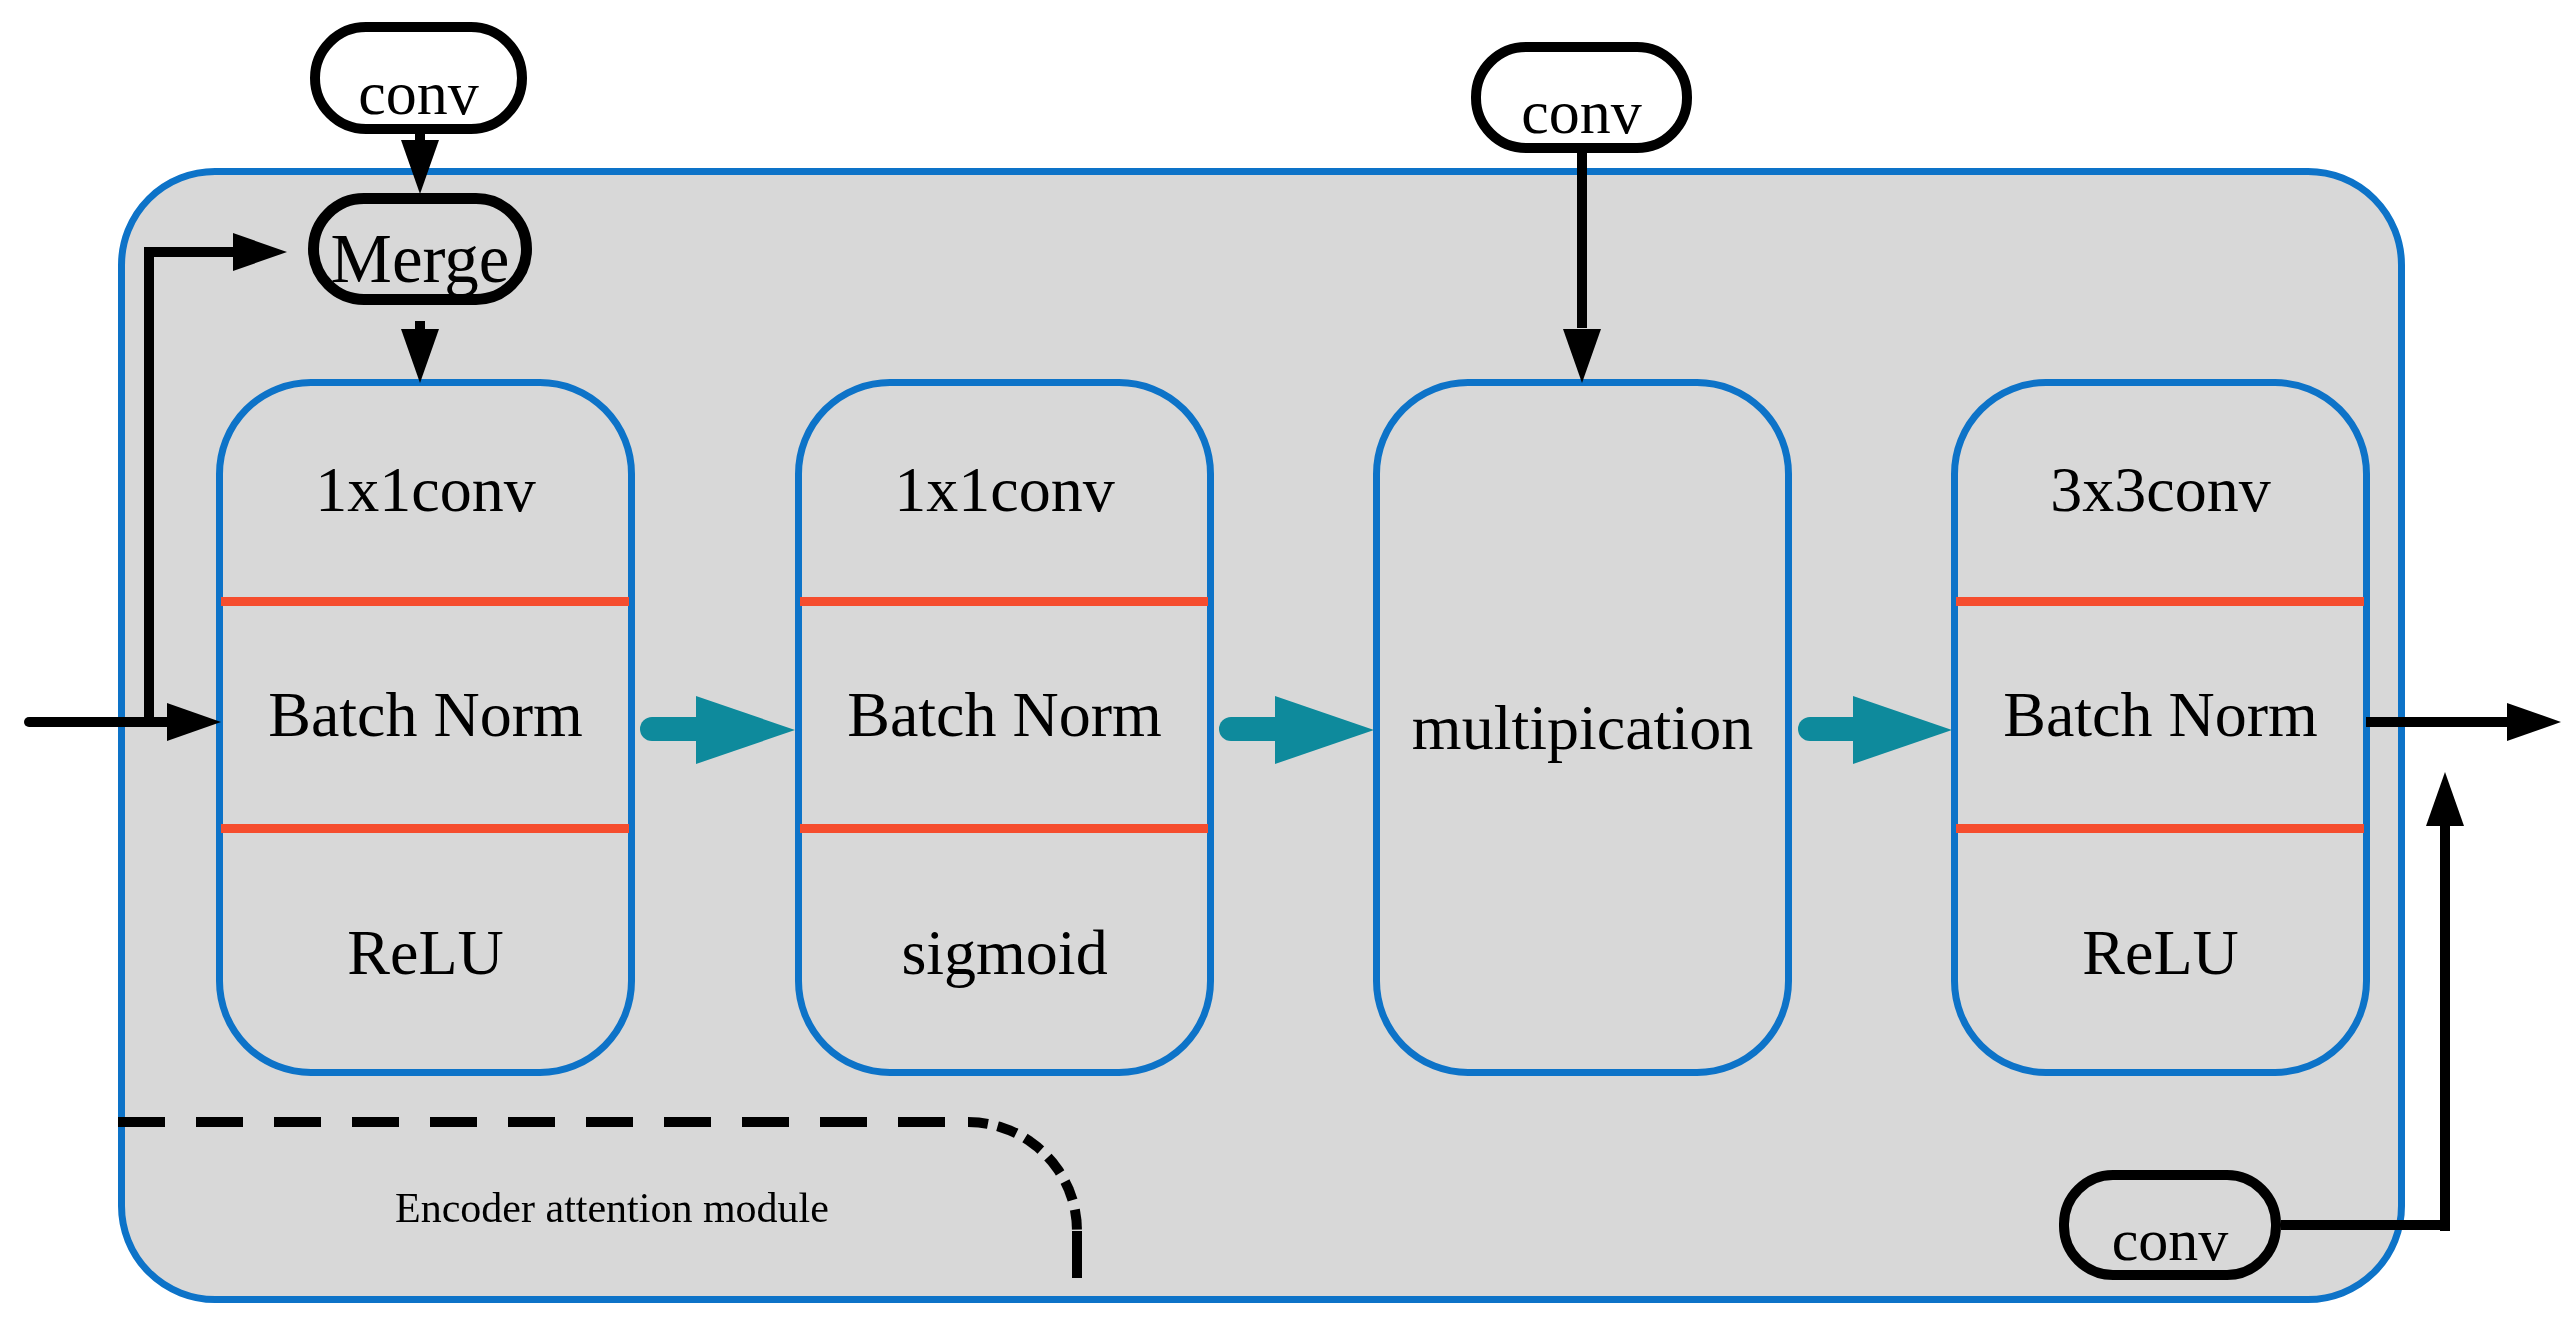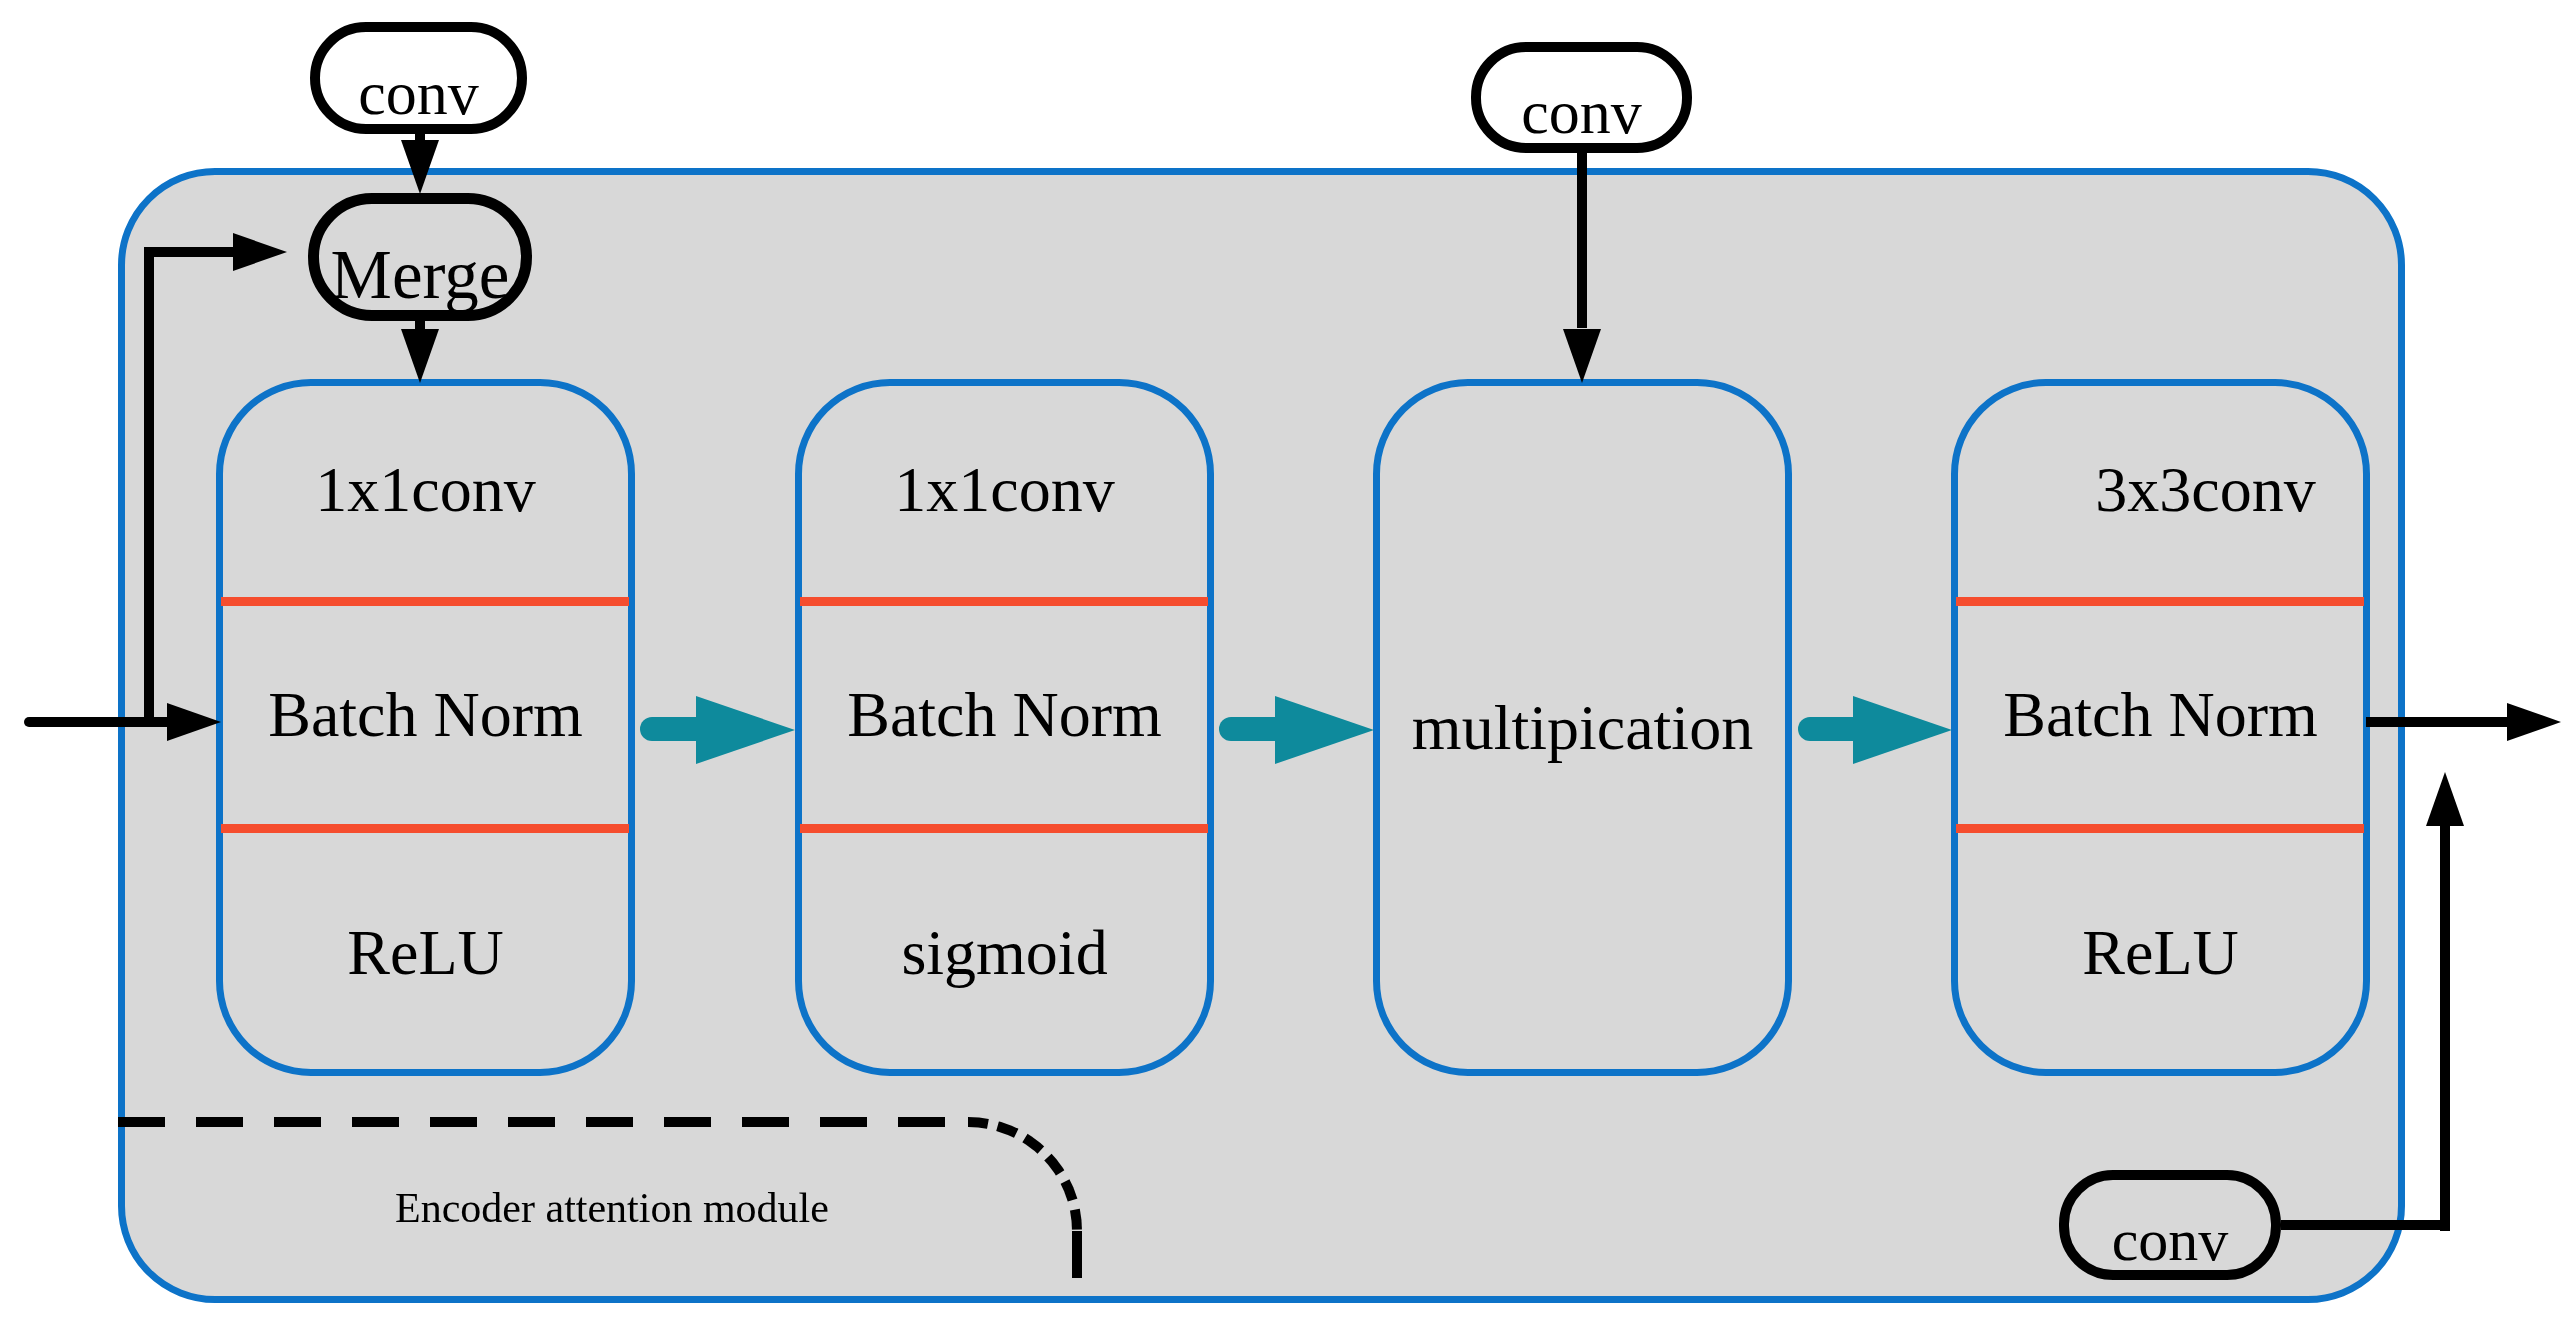--- a/index.html
+++ b/index.html
@@ -94,21 +94,21 @@
   <div class="abs rowtxt" style="left:795px;top:833px;width:419px;height:240px;">sigmoid</div>
 
   <div class="abs blk blk3"></div>
   <div class="abs rowtxt twolines" style="left:1373px;top:379px;width:419px;height:697px;">
     <div>multipication</div>
   </div>
 
   <div class="abs blk blk4"></div>
   <div class="abs divider" style="left:1956px;top:597px;width:408px;"></div>
   <div class="abs divider" style="left:1956px;top:824px;width:408px;"></div>
-  <div class="abs rowtxt" style="left:1996px;top:382px;width:419px;height:215px;text-align:center;">3x3conv</div>
+  <div class="abs rowtxt" style="left:1951px;top:382px;width:419px;height:215px;text-align:center;">3x3conv</div>
   <div class="abs rowtxt" style="left:1951px;top:606px;width:419px;height:218px;">Batch Norm</div>
   <div class="abs rowtxt" style="left:1951px;top:833px;width:419px;height:240px;">ReLU</div>
 
   <div class="abs tshaft" style="left:640px;top:717px;width:73px;"></div>
   <div class="abs thead" style="left:696px;top:696px;"></div>
   <div class="abs tshaft" style="left:1219px;top:717px;width:73px;"></div>
   <div class="abs thead" style="left:1275px;top:696px;"></div>
   <div class="abs tshaft" style="left:1798px;top:717px;width:73px;"></div>
   <div class="abs thead" style="left:1853px;top:696px;"></div>
 
@@ -129,21 +129,21 @@
   <div class="abs bline" style="left:2366px;top:717px;width:141px;height:10.4px;"></div>
   <div class="abs tri tri-right" style="left:2507px;top:703px;"></div>
 
   <div class="abs bline" style="left:2281px;top:1220px;width:169px;height:10.4px;"></div>
   <div class="abs bline" style="left:2440px;top:826px;width:10.4px;height:405px;"></div>
   <div class="abs tri tri-up" style="left:2426px;top:772px;"></div>
 
   <div class="abs oval oval-white" style="left:310px;top:22.4px;width:217px;height:112px;border-radius:56px;font-size:62px;">
     <span>conv</span>
   </div>
-  <div class="abs oval oval-gray" style="left:308px;top:193px;width:224px;height:128px;border-radius:64px;border-width:11.2px;font-size:69px;">
+  <div class="abs oval oval-gray" style="left:308px;top:193px;width:224px;height:112px;border-radius:64px;border-width:11.2px;font-size:69px;">
     <span>Merge</span>
   </div>
   <div class="abs oval oval-white" style="left:1471px;top:42px;width:221px;height:111px;border-radius:55px;font-size:62px;">
     <span>conv</span>
   </div>
   <div class="abs oval oval-gray" style="left:2059px;top:1170px;width:222px;height:110px;border-radius:54px;font-size:60px;">
     <span>conv</span>
   </div>
 
 </div>

